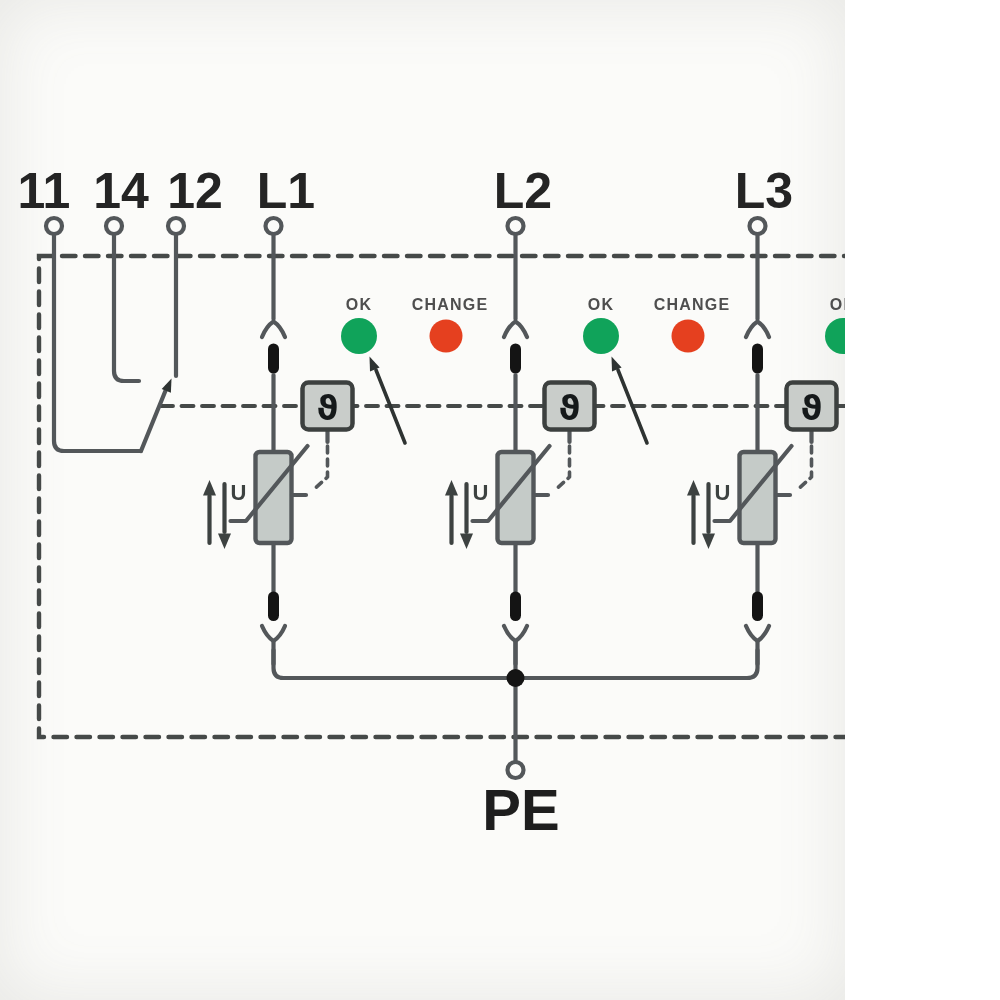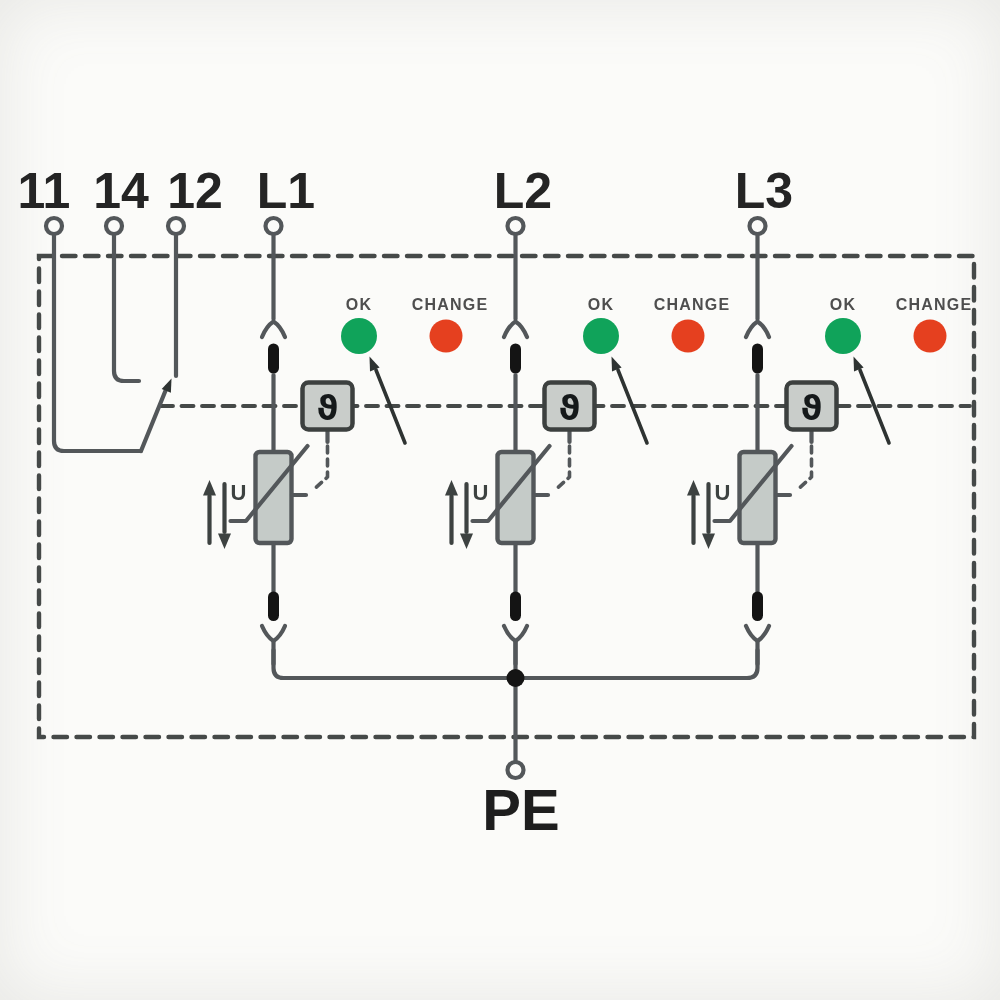--- a/index.html
+++ b/index.html
@@ -1,17 +1,17 @@
 <!DOCTYPE html>
 <html><head>
 <meta charset="utf-8">
 <style>
   html,body{margin:0;padding:0;background:#ffffff;}
   .canvas{
-    position:relative;width:1000px;height:1000px;
+    position:relative;width:845px;height:1000px;
     background:#fbfbf9;
     box-shadow:inset 0 0 70px rgba(110,110,105,.14);
     overflow:hidden;
     font-family:"Liberation Sans",sans-serif;
   }
   svg{display:block;width:1000px;height:1000px;}
   .wire{fill:none;stroke:#53575a;stroke-width:4.2;stroke-linecap:round;stroke-linejoin:round;}
   .pin{stroke:#141414;stroke-width:11;stroke-linecap:round;}
   .outline-dashed{fill:none;stroke:#454948;stroke-width:4.4;stroke-dasharray:13.5 9.5;stroke-linecap:round;}
   .linkage-dashed{fill:none;stroke:#454948;stroke-width:3.9;stroke-dasharray:12 8.5;stroke-linecap:round;}

